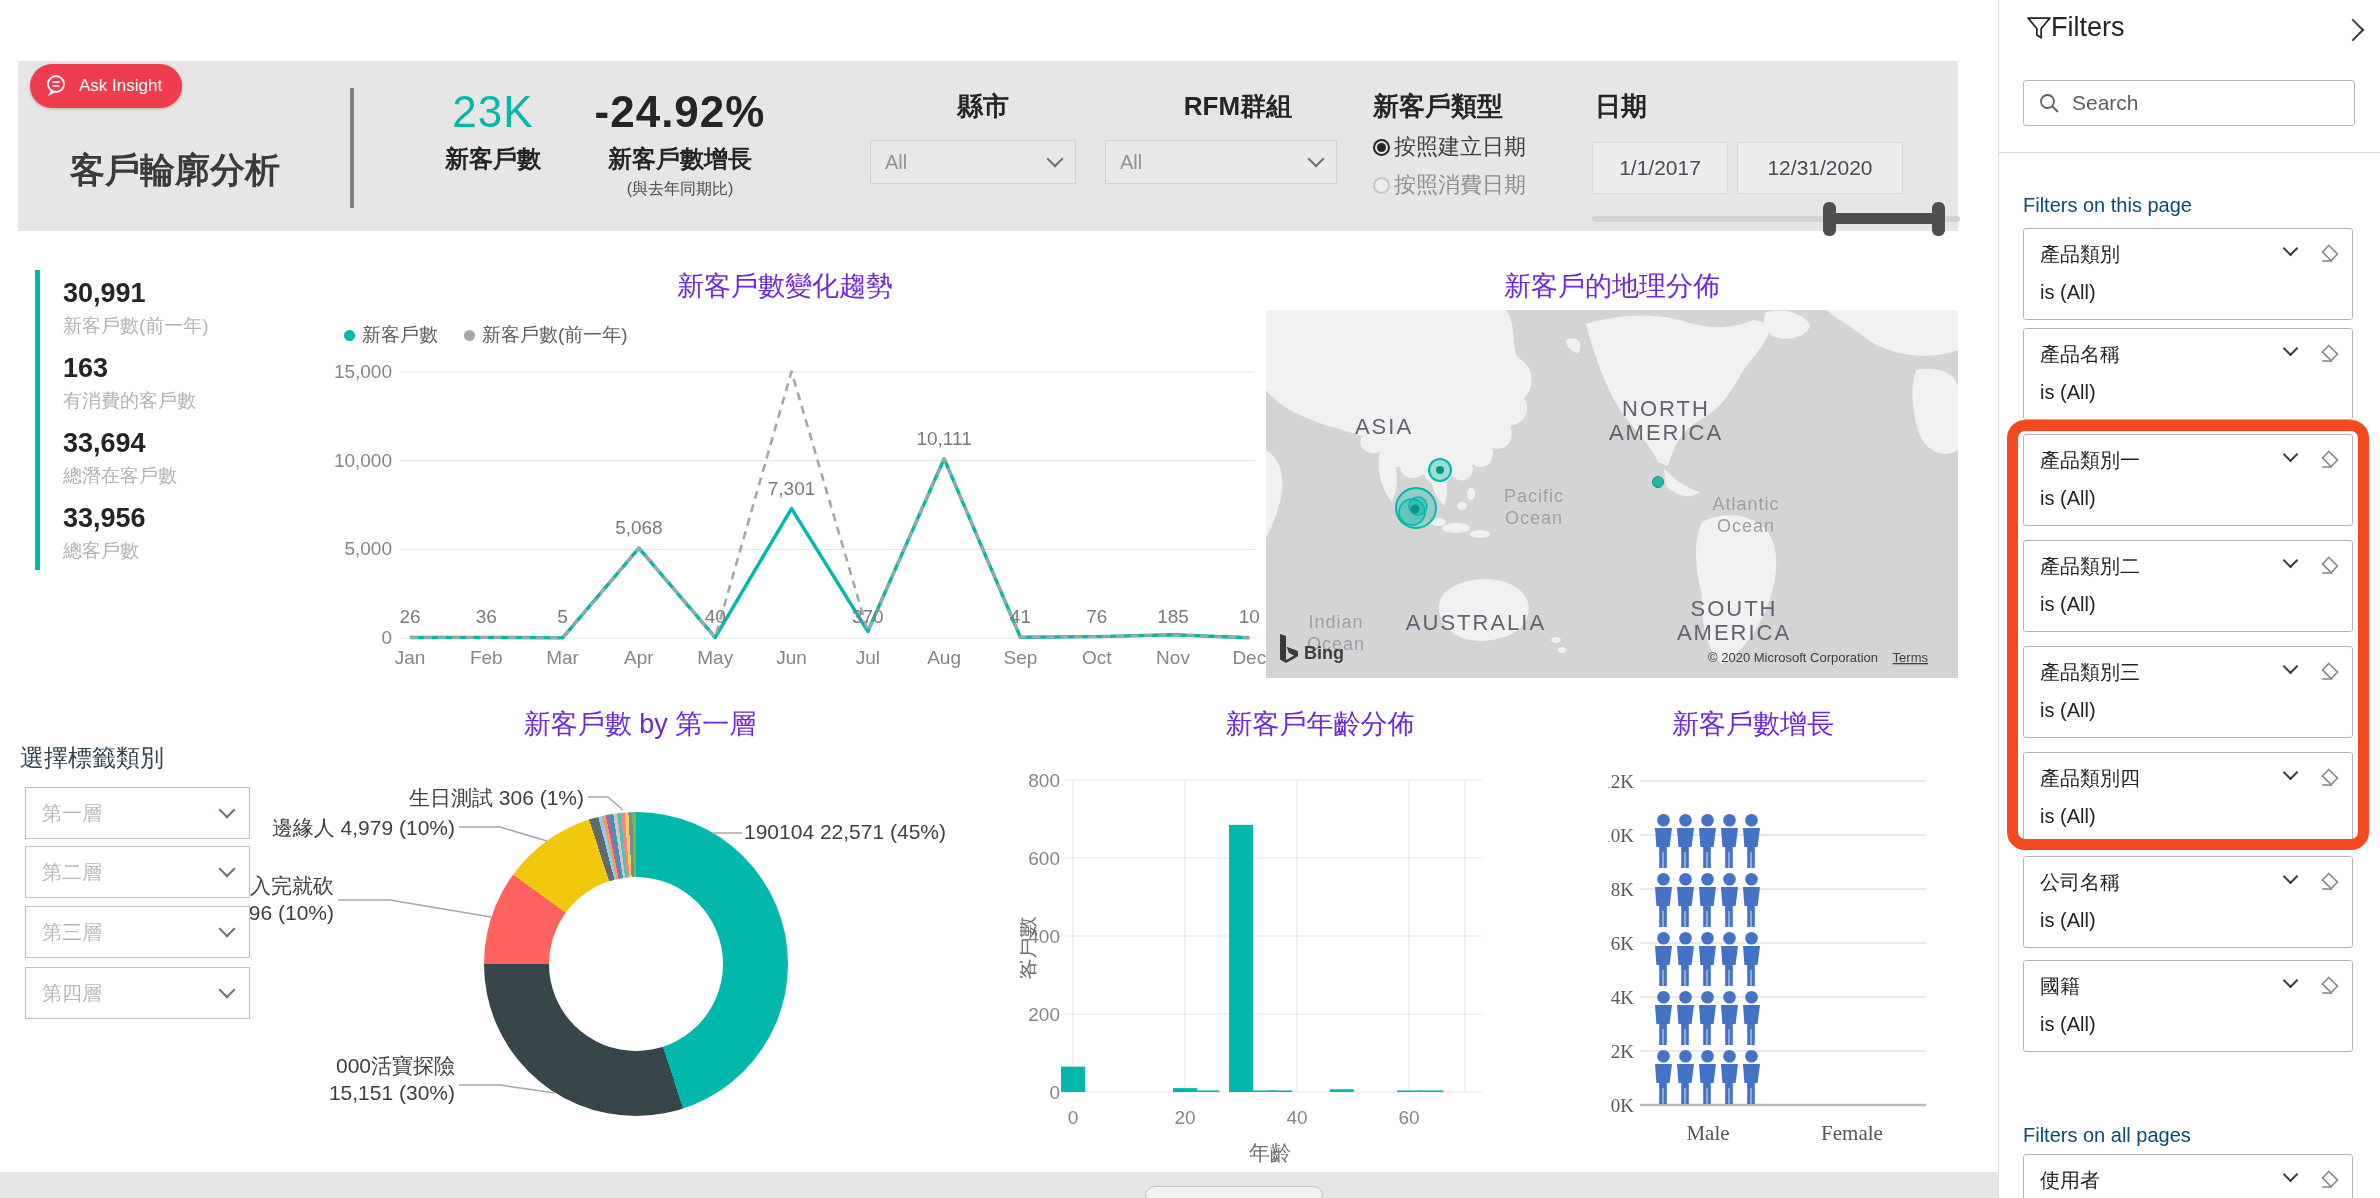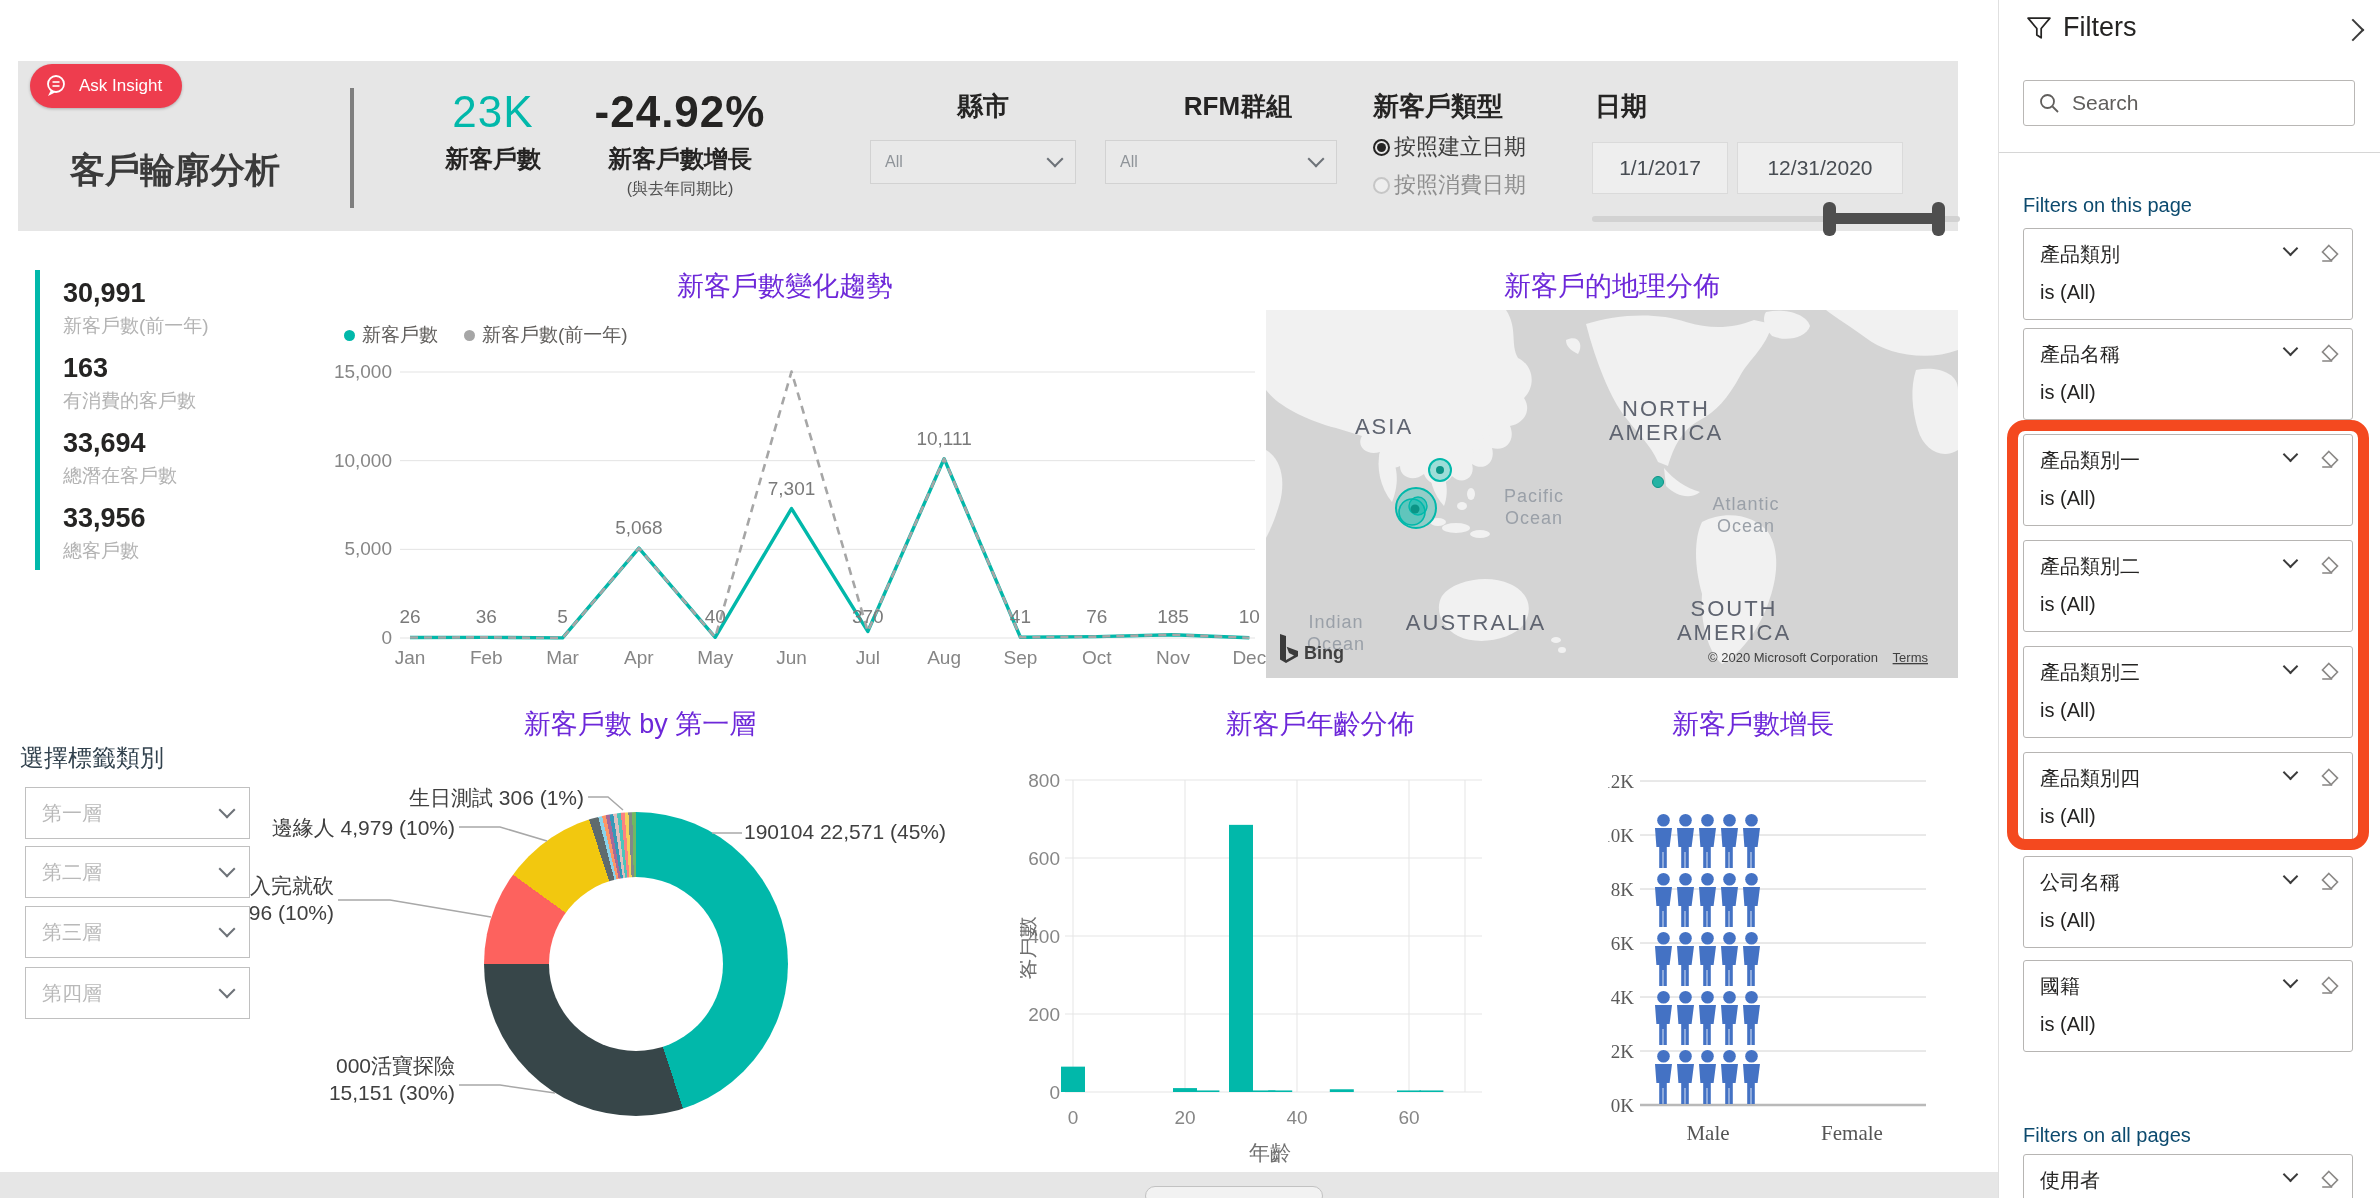--- a/index.html
+++ b/index.html
@@ -13,21 +13,21 @@
   .v-div{position:absolute;left:332px;top:27px;width:4px;height:120px;background:#7f7f7f;}
   .kpi-big{position:absolute;top:26px;text-align:center;width:170px;}
   .kpi-big .v{font-size:44px;letter-spacing:1px;}
   .kpi-big .l{font-size:24px;font-weight:700;color:#252423;margin-top:6px;}
   .kpi-big .s{font-size:16px;color:#4d4d4d;margin-top:4px;}
   .teal{color:#01B8AA;}
   .dark{color:#252423;font-weight:600;}
   .hf-label{position:absolute;top:28px;font-size:26px;font-weight:600;color:#252423;}
   .hf-drop{position:absolute;top:79px;height:44px;background:#e9e9e9;border:1px solid #d2d2d2;
     display:flex;align-items:center;justify-content:space-between;padding:0 14px;box-sizing:border-box;}
-  .hf-drop .val{font-size:16px;color:#8f9499;}
+  .hf-drop .val{font-size:20px;color:#8f9499;}
   .chev{display:inline-block;width:10px;height:10px;border-right:2px solid #6d7278;border-bottom:2px solid #6d7278;transform:rotate(45deg);margin-top:-6px;}
   .radio-row{position:absolute;display:flex;align-items:center;gap:4px;height:28px;}
   .rad{width:17px;height:17px;border-radius:50%;box-sizing:border-box;display:flex;align-items:center;justify-content:center;}
   .rad.sel{border:2px solid #252423;}
   .rad.sel i{display:block;width:9px;height:9px;border-radius:50%;background:#252423;}
   .rad.un{border:2px solid #c6c6c6;background:#eee;}
   .radio-row .t1{font-size:22px;color:#3f3f3f;}
   .radio-row .t2{font-size:22px;color:#8f8f8f;}
   .date-box{position:absolute;top:81px;height:52px;background:#eeeeee;border:1px solid #dadada;
     display:flex;align-items:center;justify-content:center;font-size:21px;color:#474c52;box-sizing:border-box;}
@@ -66,21 +66,21 @@
   #slicer{position:absolute;left:20px;top:742px;width:300px;height:340px;}
   #slicer .st{font-size:24px;color:#32424e;}
   .sl-drop{position:absolute;left:5px;width:225px;height:52px;background:#fff;border:1px solid #c0c0c0;
     display:flex;align-items:center;justify-content:space-between;padding:8px 16px;box-sizing:border-box;}
   .sl-drop .ph{font-size:20px;color:#b9b9b9;}
   
   #hstrip{position:absolute;left:0;top:1172px;width:1998px;height:26px;background:#e6e6e6;}
   #hthumb{position:absolute;left:1145px;top:1186px;width:178px;height:20px;border-radius:10px;background:#f2f2f2;border:1px solid #c2c2c2;box-sizing:border-box;}
   
   #fpanel{position:absolute;left:1998px;top:0;width:382px;height:1198px;background:#fff;border-left:1px solid #e0e0e0;}
-  #fp-head{position:absolute;left:28px;top:12px;display:flex;align-items:center;gap:12px;}
+  #fp-head{position:absolute;left:28px;top:12px;display:flex;align-items:center;gap:0;}
   #fp-head .t{font-size:27px;color:#252423;}
   #fp-collapse{position:absolute;right:20px;top:22px;width:14px;height:14px;border-right:2.4px solid #3b3b3b;border-bottom:2.4px solid #3b3b3b;transform:rotate(-45deg);}
   #fp-search{position:absolute;left:24px;top:80px;width:332px;height:46px;border:1px solid #b9b7b5;border-radius:3px;
     display:flex;align-items:center;gap:12px;padding:0 14px;box-sizing:border-box;}
   #fp-search .ph{font-size:21px;color:#605e5c;}
   #fp-div{position:absolute;left:0;top:152px;width:382px;height:1px;background:#d6d6d6;}
   .fp-section{position:absolute;left:24px;font-size:20px;color:#0c4a6e;}
   .fcard{position:absolute;left:24px;width:330px;height:92px;background:#fff;border:1px solid #b7b5b3;border-radius:3px;box-sizing:border-box;}
   .fc-name{position:absolute;left:16px;top:12px;font-size:20px;color:#252423;}
   .fcard .chev{position:absolute;right:56px;top:20px;border-color:#3b3b3b;width:9px;height:9px;}

